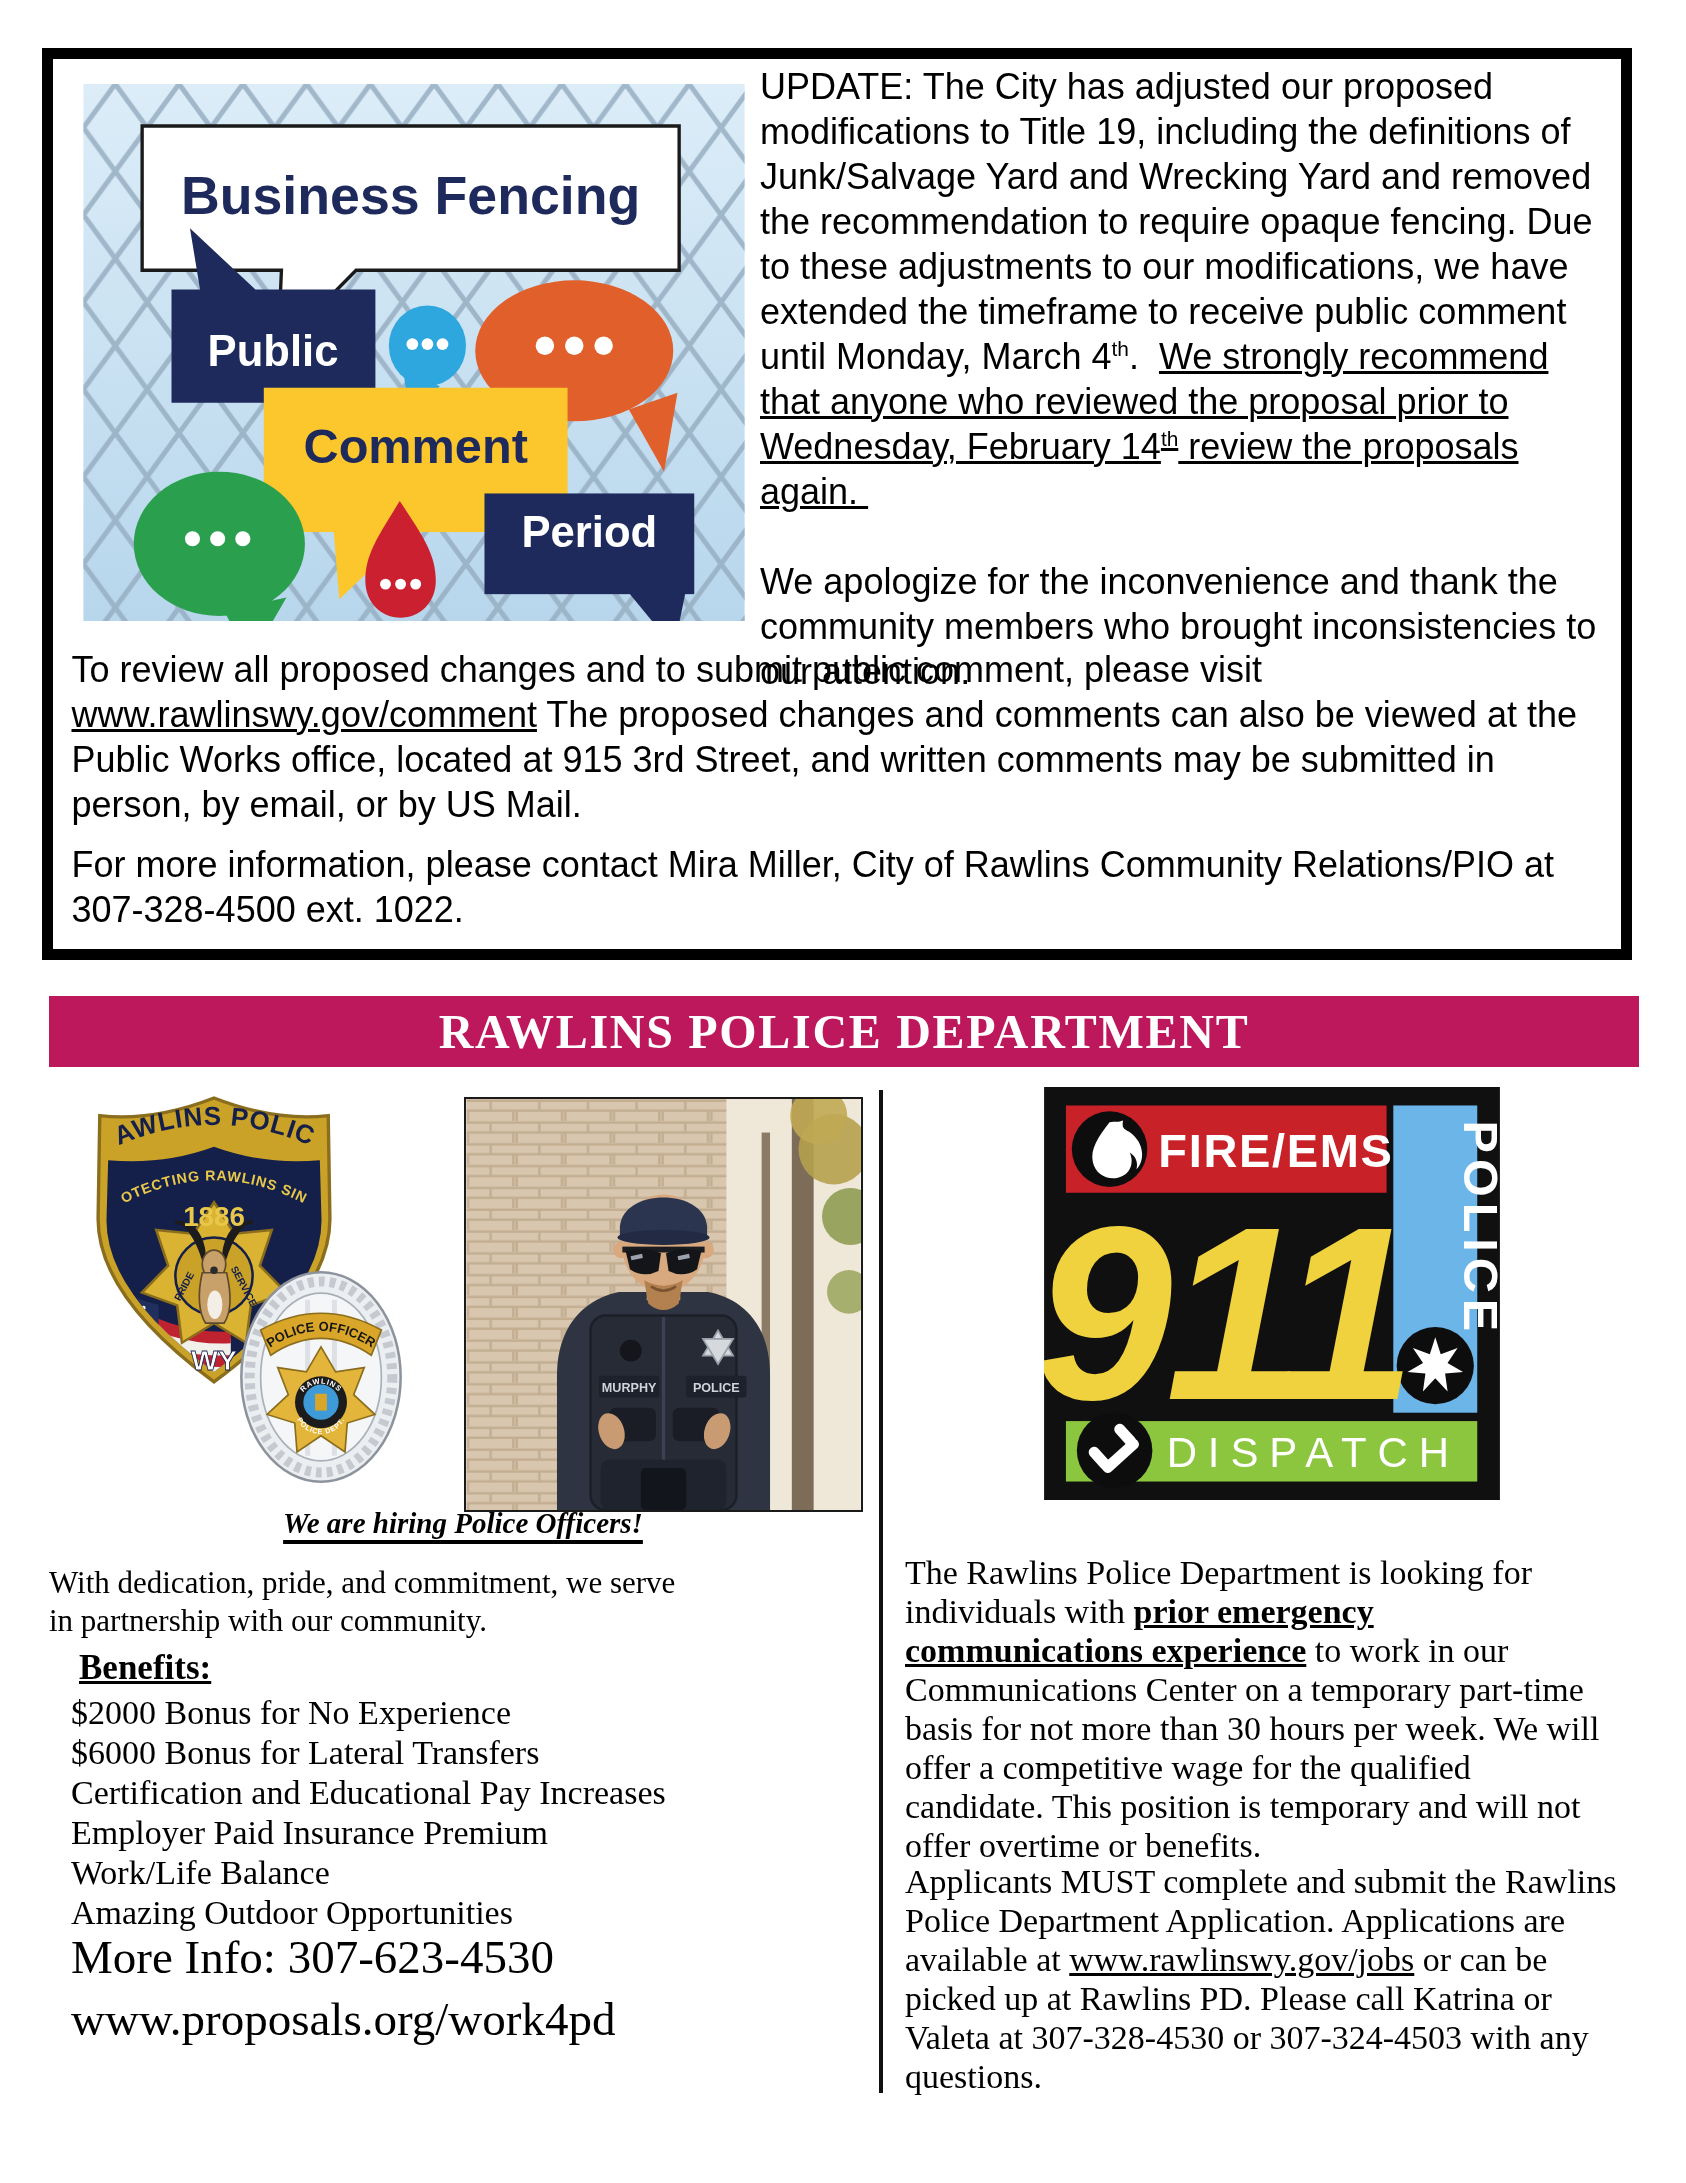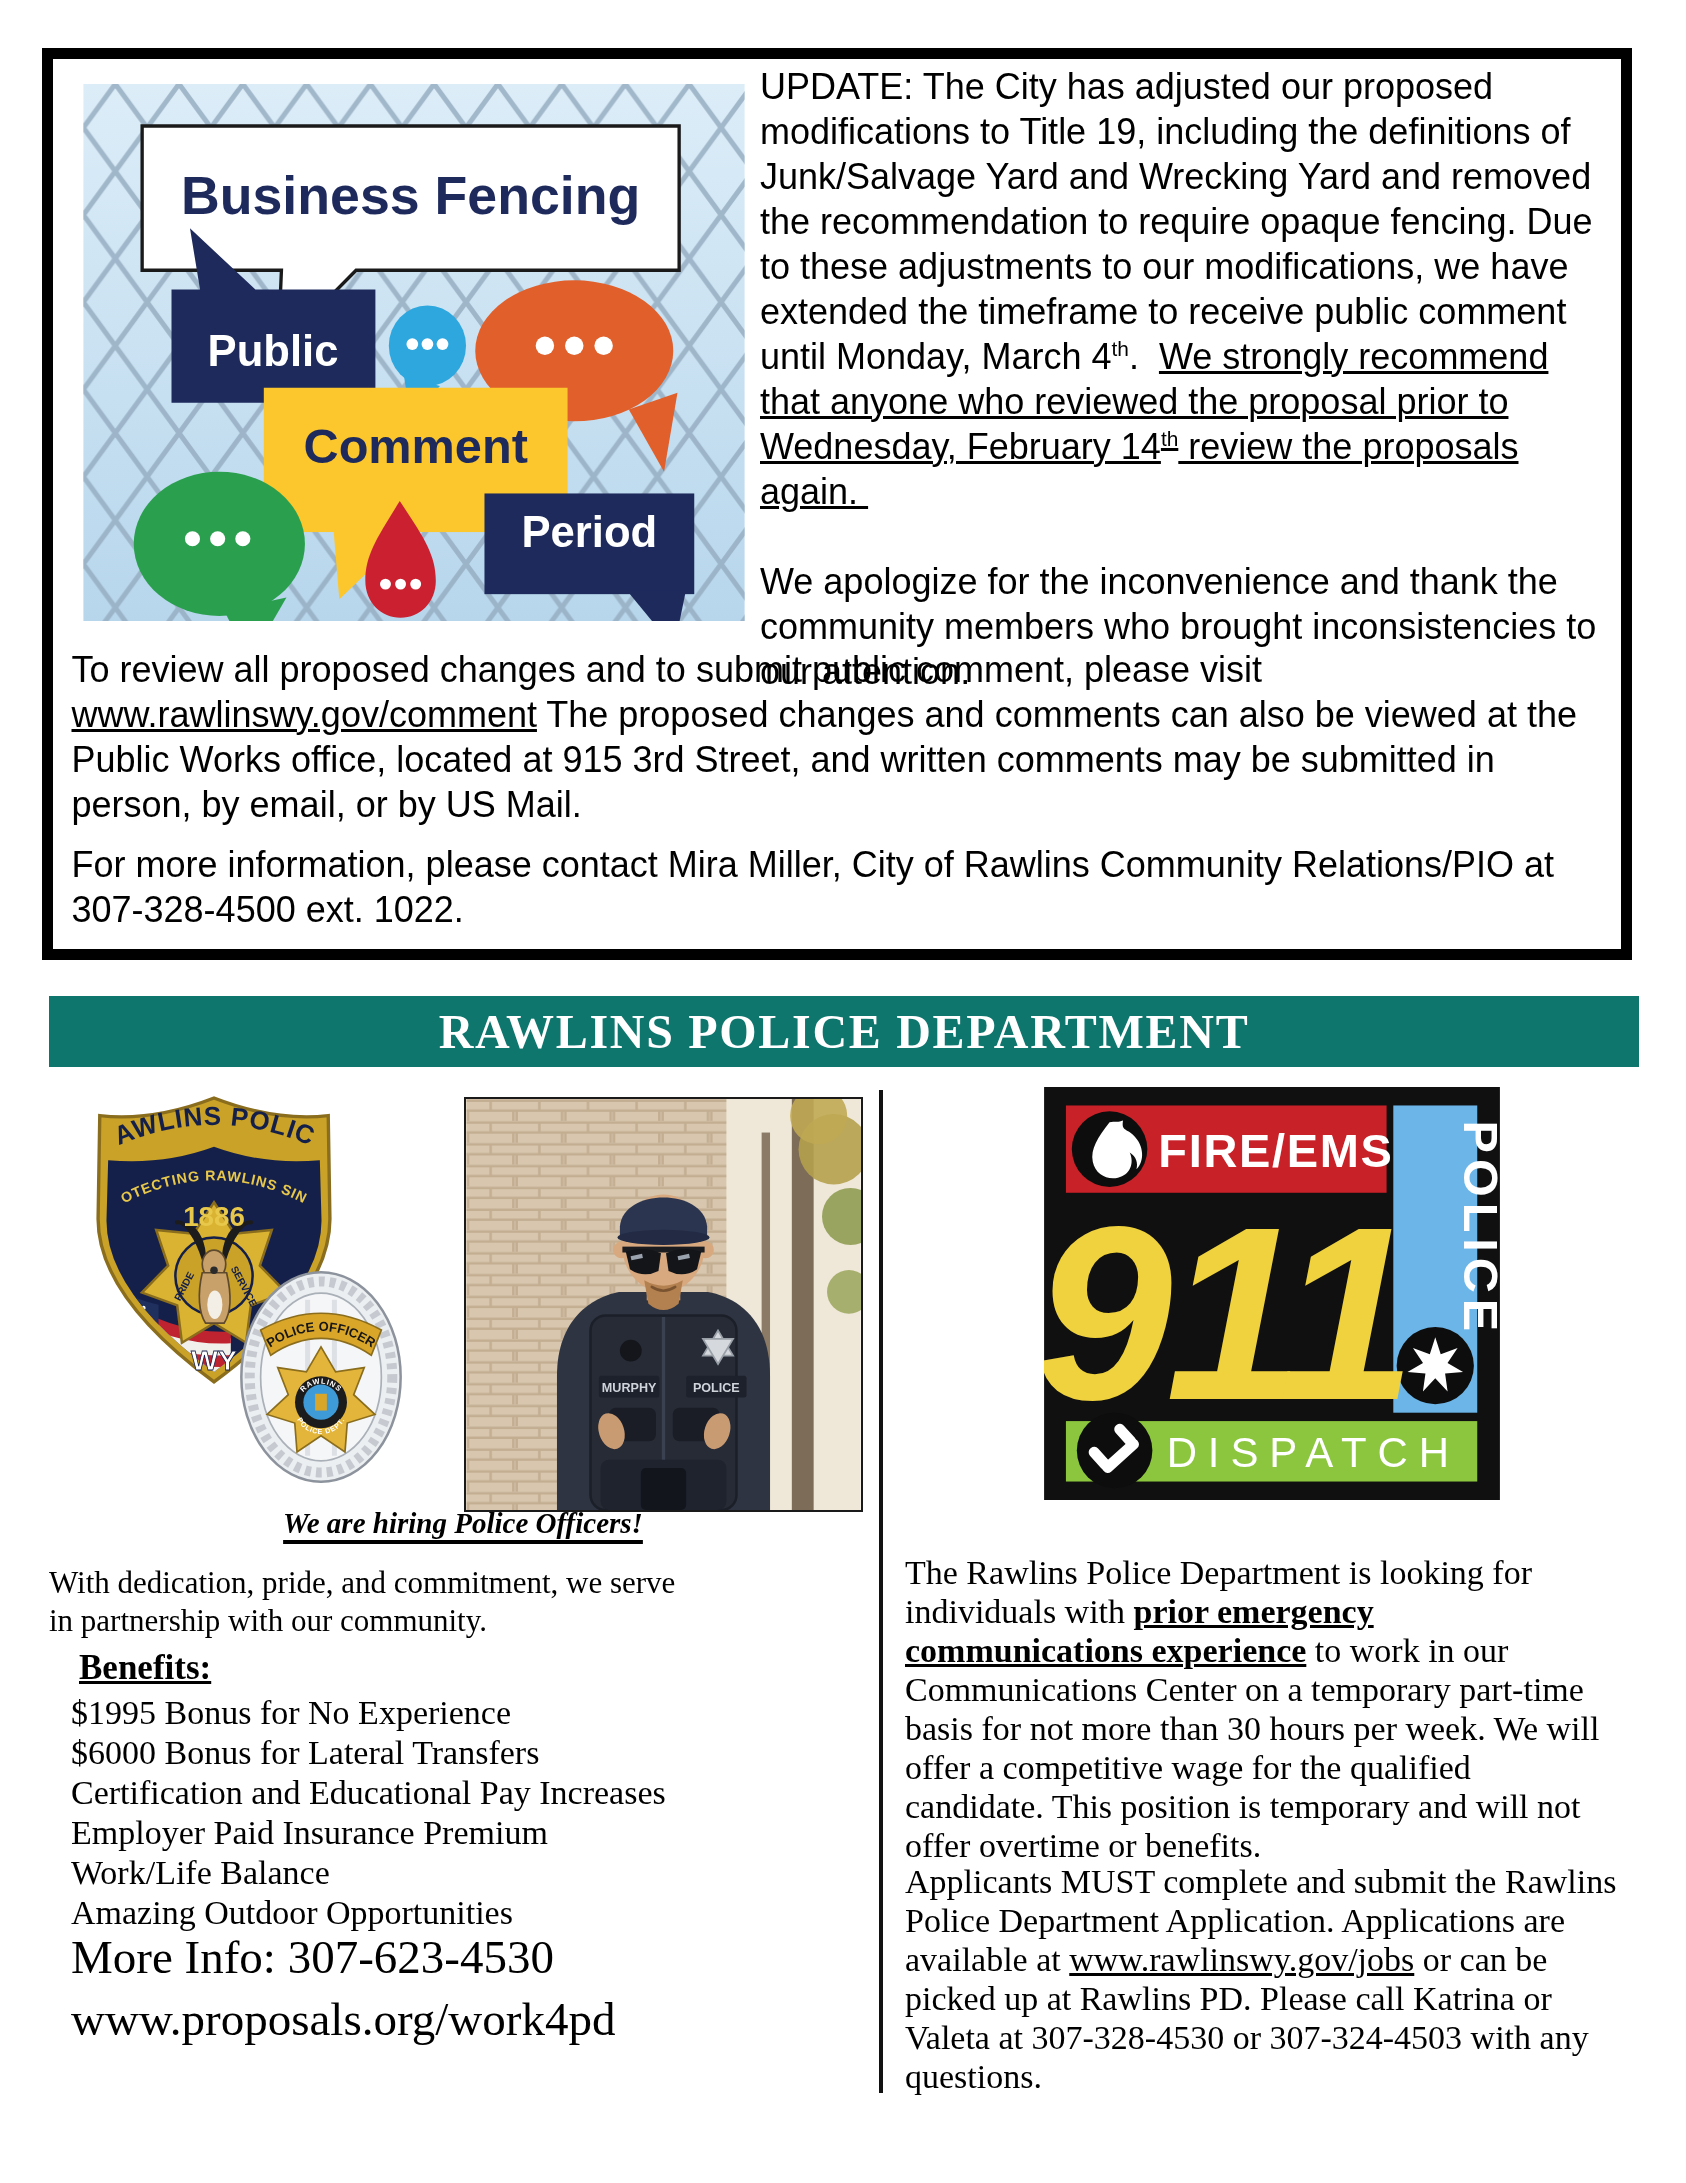--- a/index.html
+++ b/index.html
@@ -10,21 +10,21 @@
   .update-box{left:42px;top:48px;width:1590px;height:912px;border:11px solid #000;box-sizing:border-box;}
   .bf-graphic{left:30px;top:25px;width:662px;height:537px;}
   .sans-para{font-size:36px;line-height:45px;letter-spacing:0px;}
   .update-text{left:707px;top:5px;width:840px;}
   .review-text{left:18.5px;top:588px;width:1547px;}
   .contact-text{left:18.5px;top:783px;width:1547px;}
   .u{text-decoration:underline;text-decoration-thickness:2.5px;}
   .b{font-weight:bold;margin-top:28px;}
   sup{font-size:58%;line-height:0;}
   
-  .banner{left:49px;top:996px;width:1590px;height:71px;background:#0f766e;}
+  .banner{left:49px;top:996px;width:1590px;height:71px;background:#be185d;}
   .banner-title{width:100%;text-align:center;line-height:71px;color:#fff;
       font-family:"Liberation Serif",serif;font-weight:bold;font-size:48px;letter-spacing:1.7px;}
   
   .divider{left:879px;top:1090px;width:4.2px;height:1003px;background:#111;}
   .officer-photo{left:464px;top:1097px;width:395px;height:411px;border:2.5px solid #1a1a1a;}
   .hiring-heading{left:49px;top:1507px;width:828px;text-align:center;
       font-family:"Liberation Serif",serif;font-weight:bold;font-style:italic;font-size:29px;
       text-decoration:underline;text-decoration-thickness:4.2px;text-underline-offset:6.7px;}
   .hiring-sub{left:49px;top:1564px;width:828px;
       font-family:Liberation Serif, serif;font-size:31px;line-height:38px;}
@@ -285,21 +285,21 @@
 
   <div class="abs hiring-heading">We are hiring Police Officers!</div>
   <div class="abs hiring-sub">
     <div>With dedication, pride, and commitment, we serve</div>
     <div>in partnership with our community.</div>
   </div>
 
   <div class="abs benefits">
     <div class="benefits-heading">Benefits:</div>
     <div>
-        <div>$1995 Bonus for No Experience</div>
+        <div>$2000 Bonus for No Experience</div>
         <div>$6000 Bonus for Lateral Transfers</div>
         <div>Certification and Educational Pay Increases</div>
         <div>Employer Paid Insurance Premium</div>
         <div>Work/Life Balance</div>
         <div>Amazing Outdoor Opportunities</div>
       </div>
   </div>
 
   <div class="abs more-info">
     <div>More Info: 307-623-4530</div>

